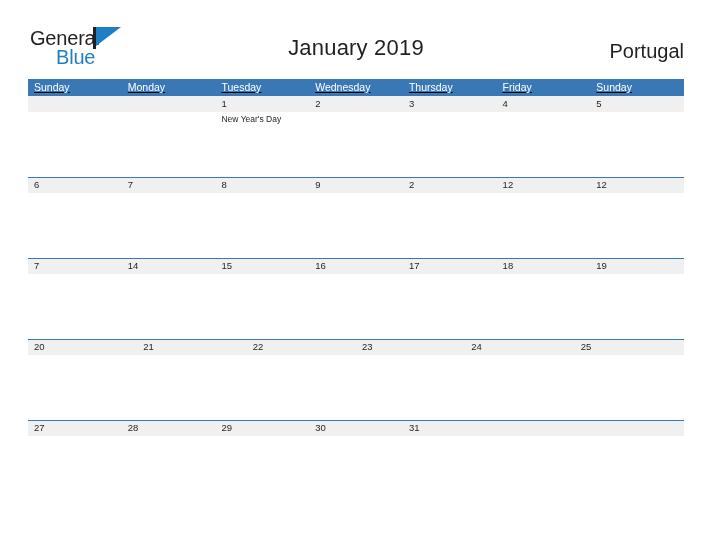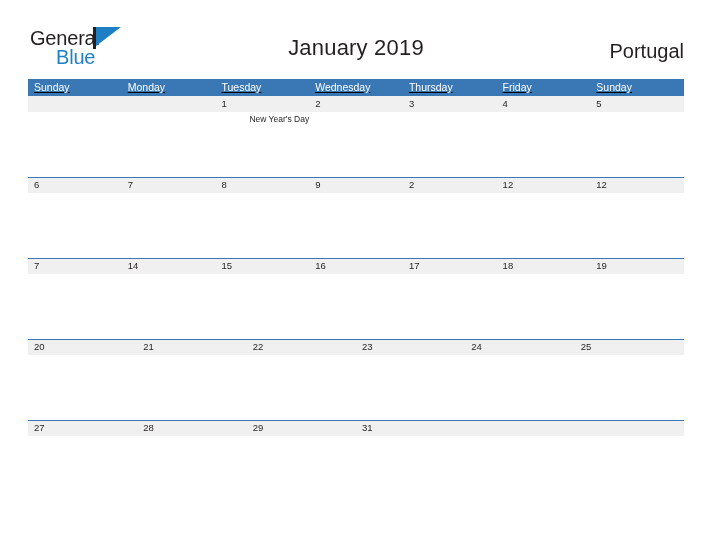--- a/index.html
+++ b/index.html
@@ -178,21 +178,20 @@
   }
   .day-number {
     font-size: 9.5px;
     line-height: 14px;
     color: #231f20;
     display: block;
     height: 14px;
   }
   .day-events {
     margin-top: 3px;
-    text-align: right;
   }
   .day-event {
     font-size: 8.5px;
     line-height: 11px;
     color: #231f20;
     display: block;
     white-space: nowrap;
   }
   .day-cell.empty .day-number {
     visibility: hidden;
@@ -347,20 +346,23 @@
             <div class="day-cell">
               <span class="day-number">27</span>
             </div>
             <div class="day-cell">
               <span class="day-number">28</span>
             </div>
             <div class="day-cell">
               <span class="day-number">29</span>
             </div>
             <div class="day-cell">
+              <span class="day-number">30</span>
+            </div>
+            <div class="day-cell">
               <span class="day-number">31</span>
             </div>
             <div class="day-cell empty">
               <span class="day-number"></span>
             </div>
             <div class="day-cell empty">
               <span class="day-number"></span>
             </div>
           </div>
         </div>

